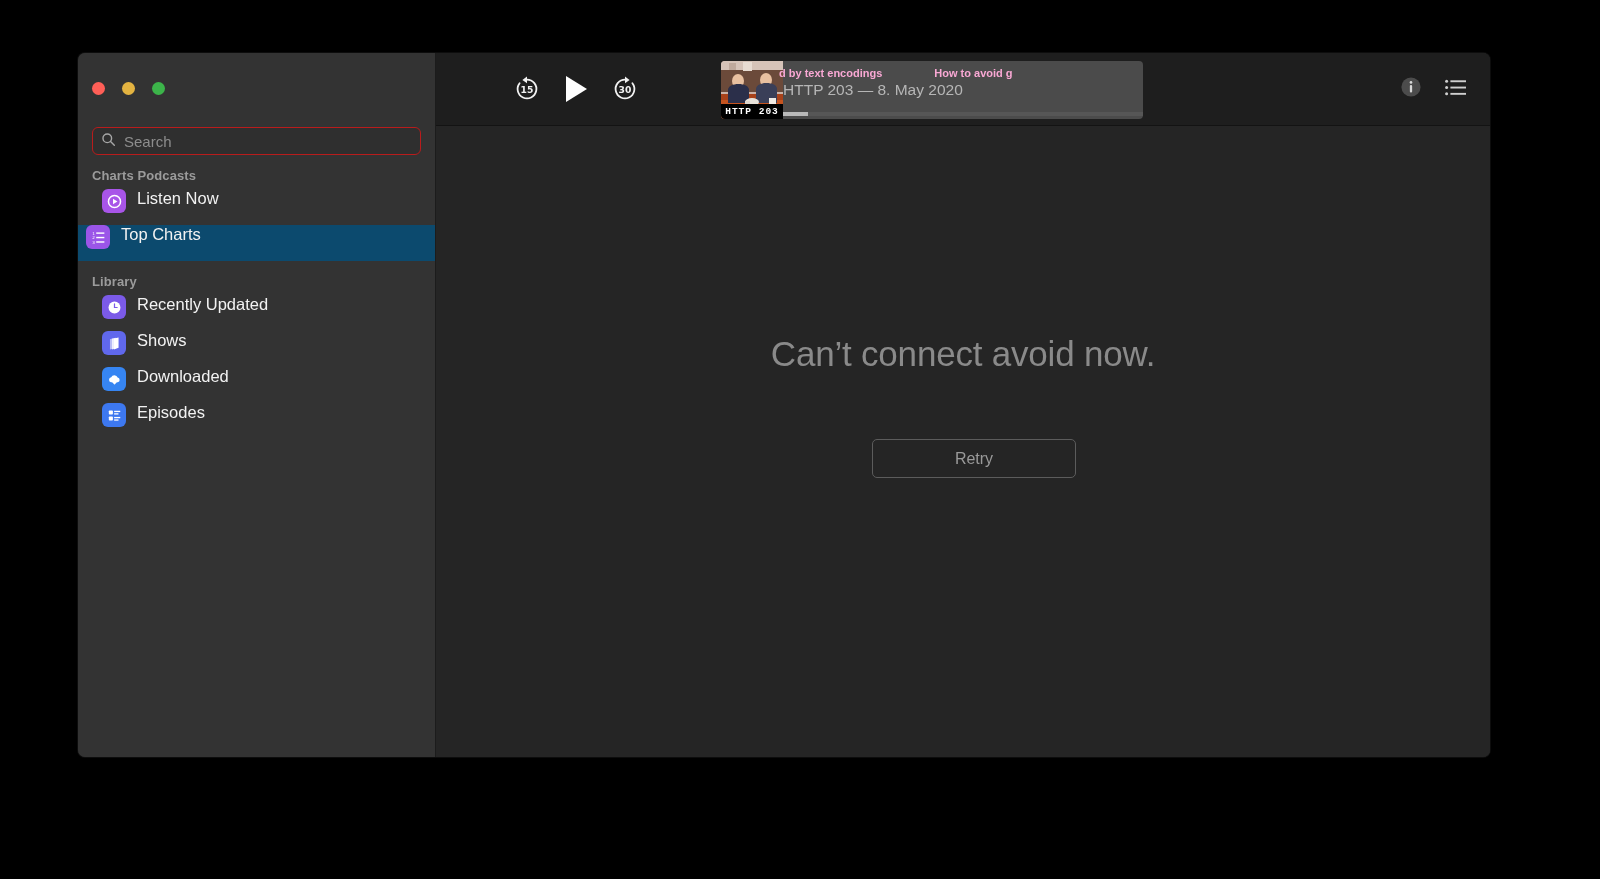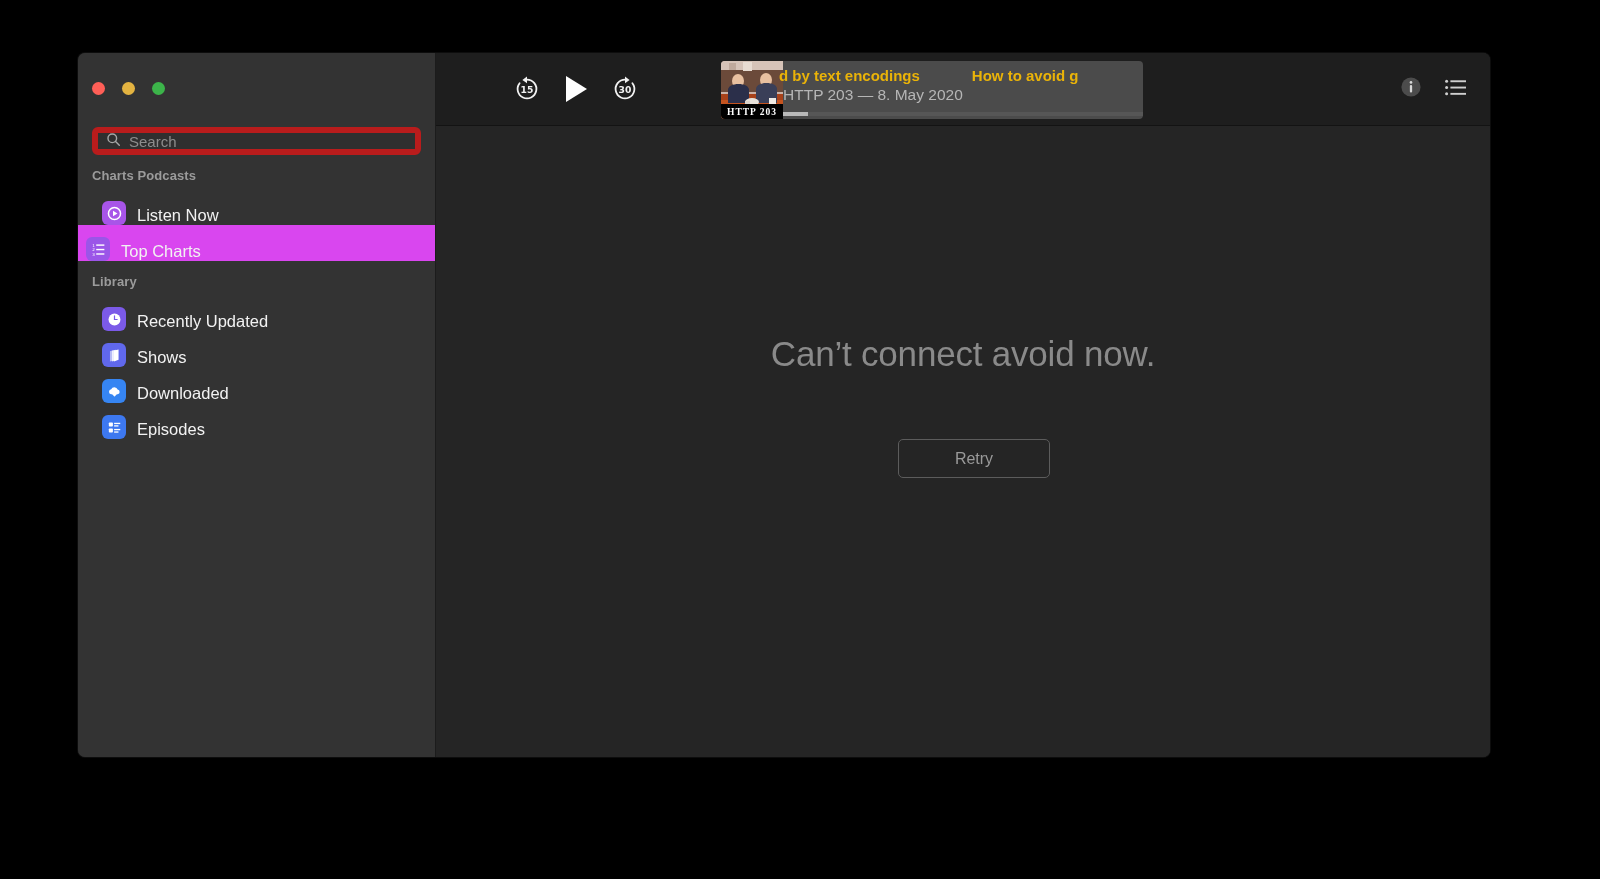--- a/index.html
+++ b/index.html
@@ -37,21 +37,21 @@
     padding:29px 0 0 14px;
     display:flex;
     gap:17px;
     align-items:flex-start;
   }
   .light { width:13px; height:13px; border-radius:50%; }
 
   #search-wrap { padding:0 14px; margin-top:0; }
   #search-box {
     height:28px;
-    border:6px solid #b91c1c;
+    border:1px solid #b91c1c;
     border-radius:6px;
     background:#2f2f2f;
     display:flex;
     align-items:center;
     padding:0 8px;
     gap:8px;
   }
   #search-input {
     flex:1;
     background:transparent;
@@ -66,27 +66,27 @@
   .section-header {
     color:#9b9b9b;
     font-size:13px;
     font-weight:700;
     padding:13px 0 6px 14px;
     letter-spacing:0.1px;
   }
 
   .nav-item {
     display:flex;
-    align-items:flex-end;
+    align-items:flex-start;
     gap:11px;
     height:36px;
     padding-left:24px;
     cursor:default;
   }
-  .nav-item.selected { background:#d946ef;padding-left:8px; }
+  .nav-item.selected { background:#0c4a6e;padding-left:8px; }
   .nav-label {
     color:#f2f2f2;
     font-size:16.5px;
     white-space:nowrap;
   }
   .nav-icon {
     width:24px; height:24px;
     border-radius:6px;
     display:flex;
     align-items:center;
@@ -144,43 +144,43 @@
     overflow:hidden;
     background:#2a1d16;
   }
   #artwork .art-svg { position:absolute; inset:0; }
   #art-label {
     position:absolute;
     left:0; right:0; bottom:0;
     height:15px;
     background:#000;
     color:#fff;
-    font-family:Liberation Serif, serif;
+    font-family:Liberation Mono, monospace;
     font-size:9.5px;
     font-weight:700;
     letter-spacing:1px;
     display:flex;
     align-items:center;
     justify-content:center;
   }
   #np-text {
     flex:1;
     min-width:0;
     position:relative;
     padding-top:6px;
   }
   #np-title-row {
     display:flex;
     gap:52px;
     white-space:nowrap;
     margin-left:-4px;
   }
   .np-title {
-    color:#eab308;
-    font-size:15px;
+    color:#f9a8d4;
+    font-size:11px;
     font-weight:700;
   }
   #np-sub {
     color:#b6b6b6;
     font-size:15.5px;
     text-align:left;
     margin-top:2px;
     white-space:nowrap;
   }
   #np-progress {
@@ -214,21 +214,21 @@
     padding-top:208px;
   }
   #error-title {
     color:#8a8a8a;
     font-size:35px;
     font-weight:400;
     letter-spacing:-0.2px;
   }
   #retry-btn {
     margin-top:65px;
-    width:152px;
+    width:204px;
     height:39px;
     border:1px solid #5c5c5c;
     border-radius:5px;
     background:transparent;
     color:#9a9a9a;
     font-size:16px;
     font-family:"Liberation Sans", sans-serif;
     cursor:default;
     margin-left:22px;
   }

